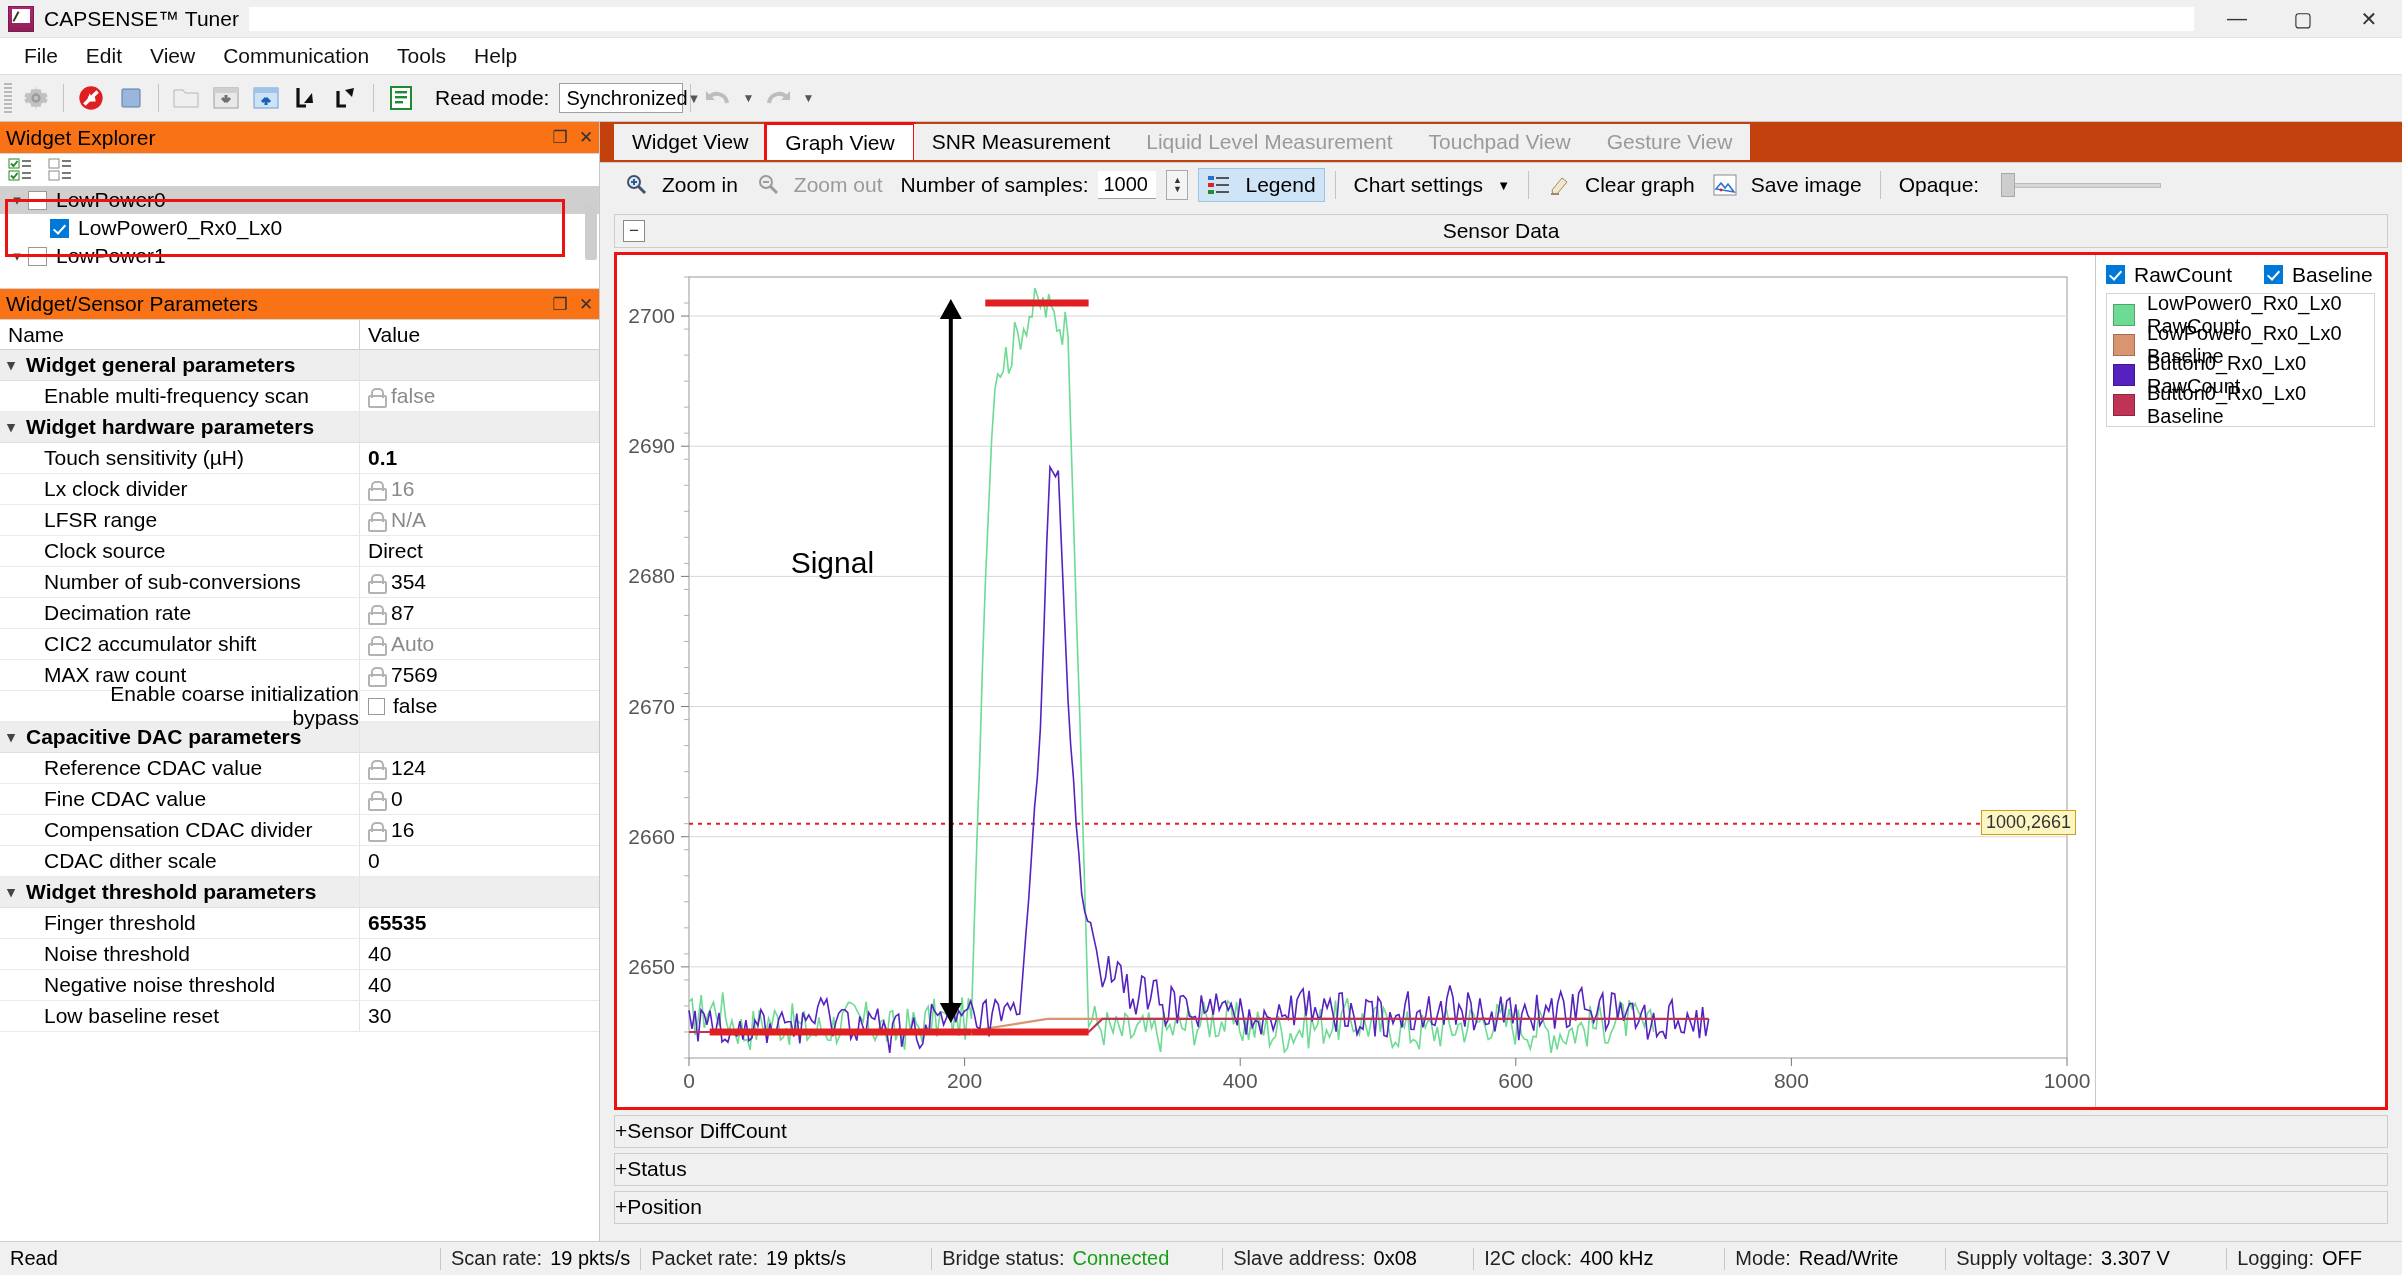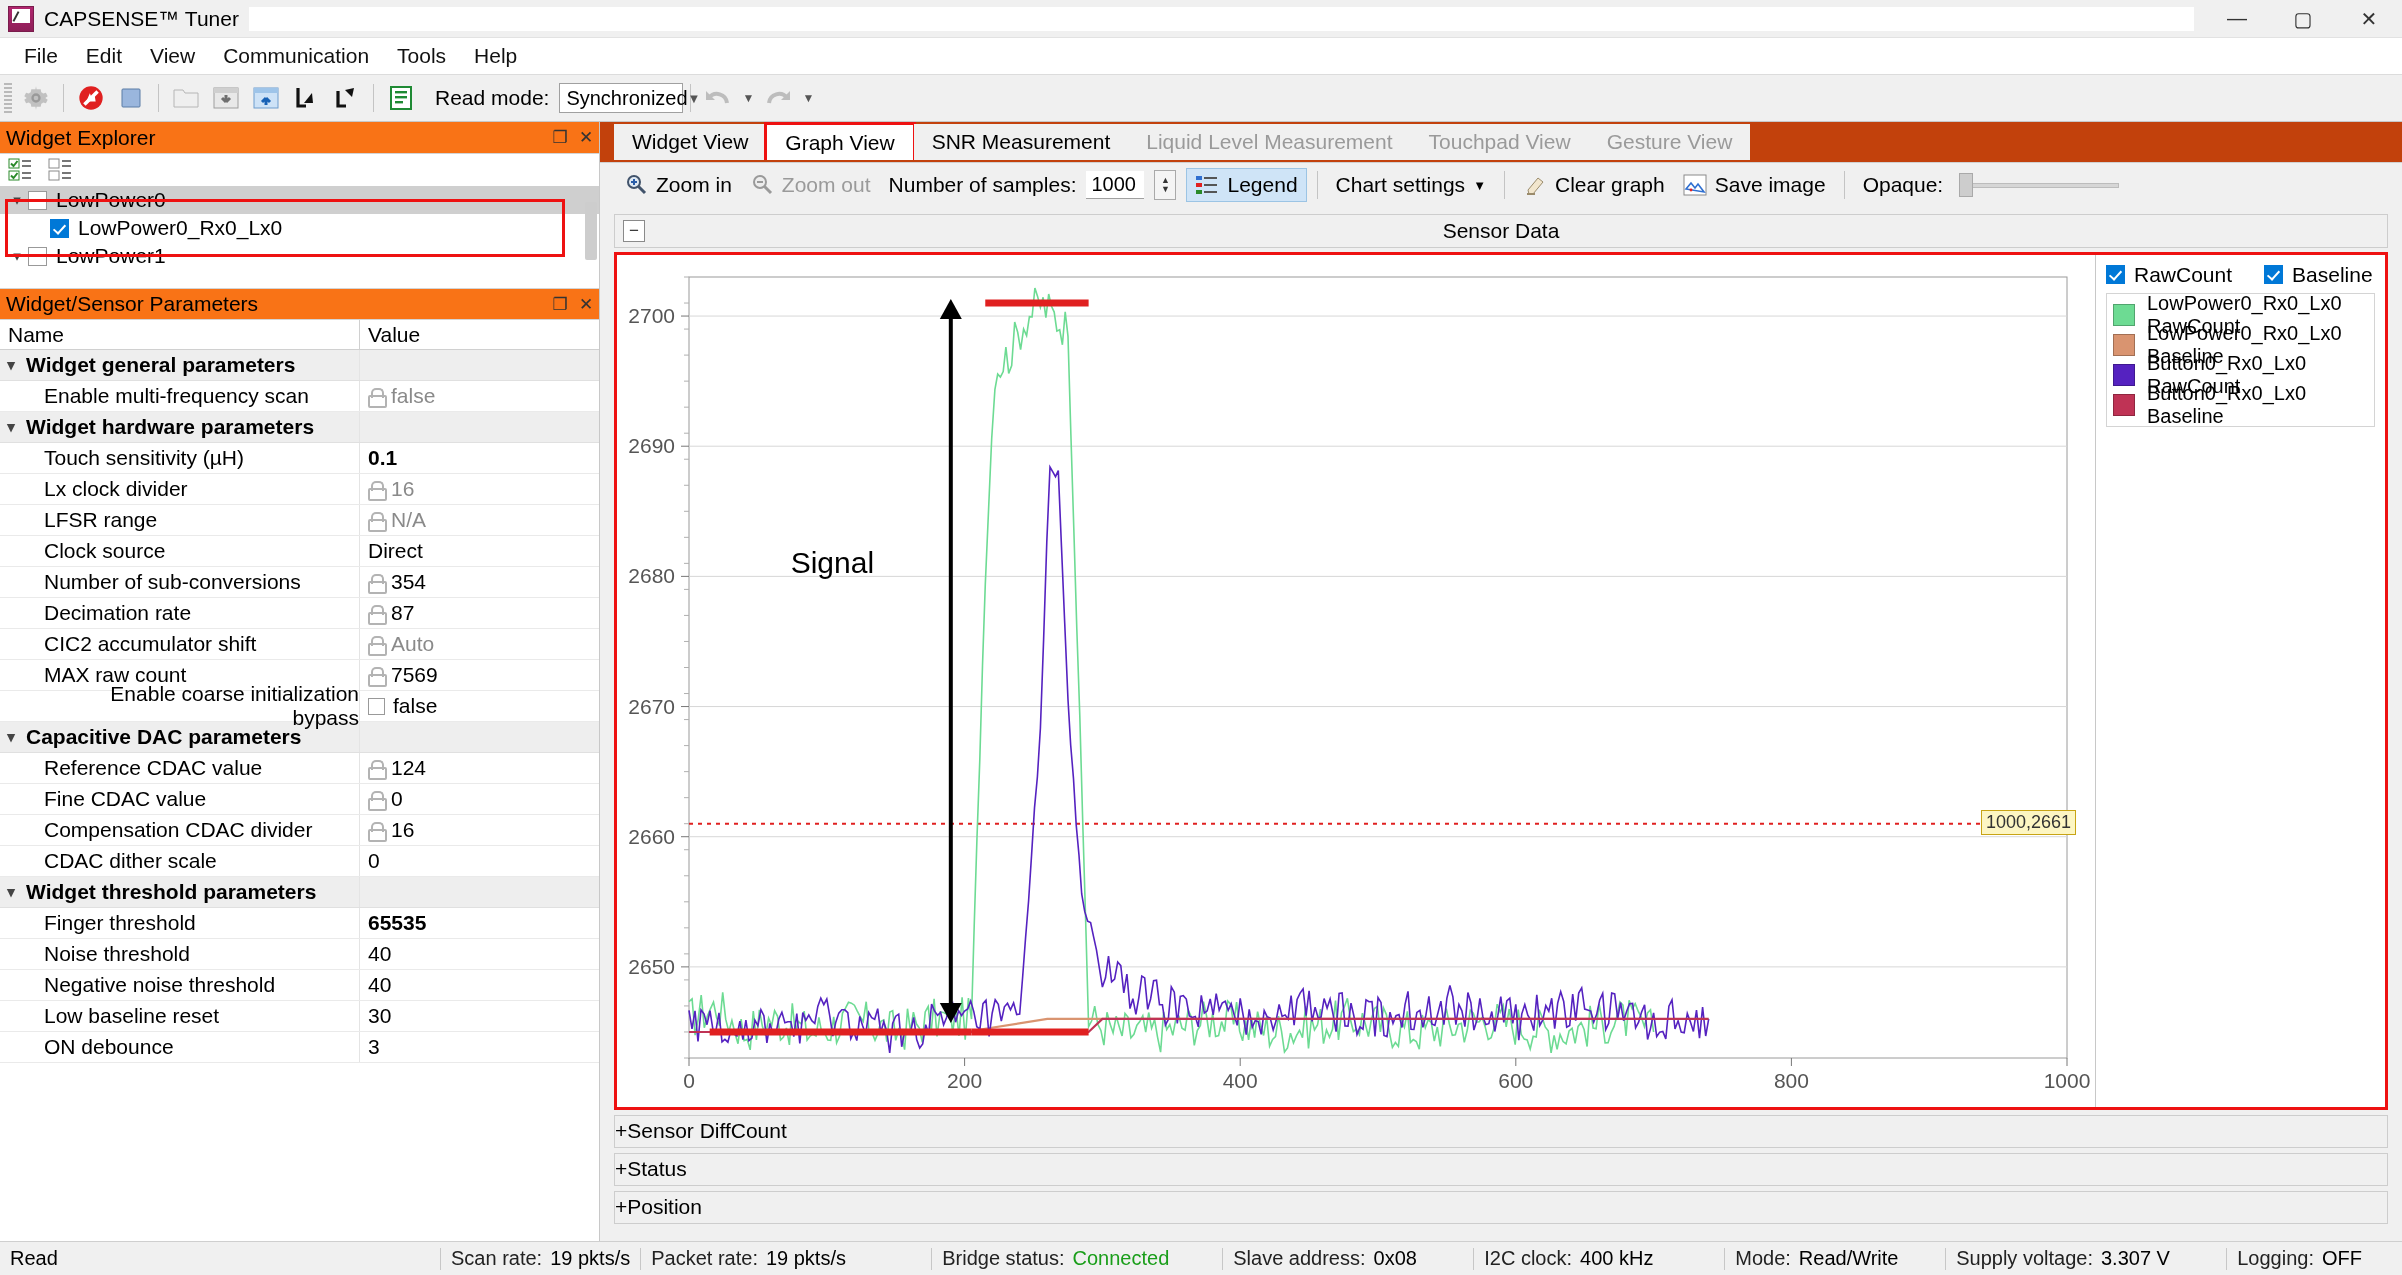--- a/index.html
+++ b/index.html
@@ -123,21 +123,21 @@
   .tab {
     height:36px; padding:0 18px; display:flex; align-items:center; font-size:21px;
     background:#f0f0f0; position:relative;
   }
   .tab.active { background:#ffffff; border:1px solid #d0d0d0; border-bottom:none; }
   .tab.disabled { color:#9a9a9a; }
   .tab-hl { position:absolute; left:-3px; top:-3px; right:-3px; bottom:0; border:3px solid #ee1111; border-bottom:none; }
   
   .gtoolbar { height:48px; background:#f0f0f0; display:flex; align-items:center;
      padding-left:16px; border-top:1px solid #d0d0d0; gap:2px; }
-  .g-item { display:flex; align-items:center; gap:8px; font-size:21px; padding:4px 8px; }
+  .g-item { display:flex; align-items:center; gap:14px; font-size:21px; padding:4px 8px; }
   .g-item.disabled { color:#9a9a9a; }
   .g-item.toggled { background:#cfe4f7; border:1px solid #9cc4e4; }
   .g-sep { width:1px; height:28px; background:#c4c4c4; margin:0 8px; }
   .spin {
     width:58px; height:28px; border:1px solid #a0a0a0; background:#fff;
     display:flex; align-items:center; padding-left:5px; font-size:20px; border-top:none; border-left:none; border-right:none;
   }
   .spin-btns { width:22px; height:30px; border:1px solid #a9a9a9; background:#f4f4f4;
       display:flex; flex-direction:column; align-items:center; justify-content:center; font-size:9px; line-height:9px; color:#333;}
   .slider { width:160px; height:20px; display:flex; align-items:center; margin-left:8px; position:relative; }
@@ -536,28 +536,20 @@
             <div class="c2">
               <span class="">40</span>
             </div>
           </div>
           <div class="p-row">
             <div class="c1">
               <span class="p-name">Low baseline reset</span>
             </div>
             <div class="c2">
               <span class="">30</span>
-            </div>
-          </div>
-          <div class="p-row">
-            <div class="c1">
-              <span class="p-name">ON debounce</span>
-            </div>
-            <div class="c2">
-              <span class="">3</span>
             </div>
           </div>
         </div>
     </div>
   </div>
 
   <div class="right-col">
 
     <div class="tabs">
       <div class="tab">

